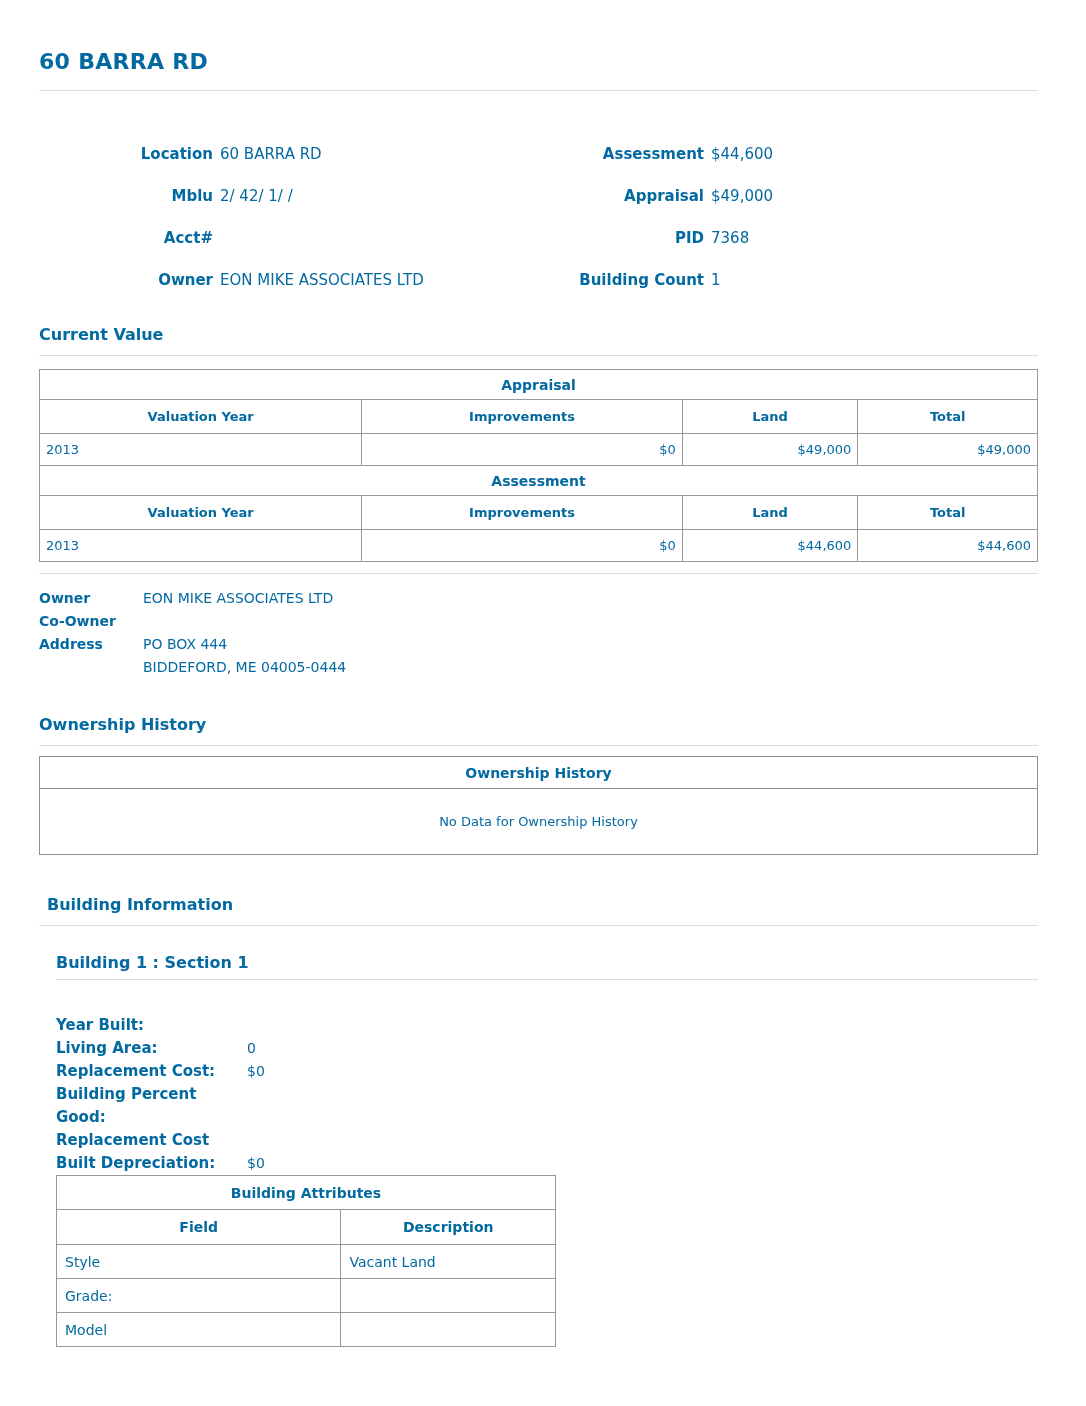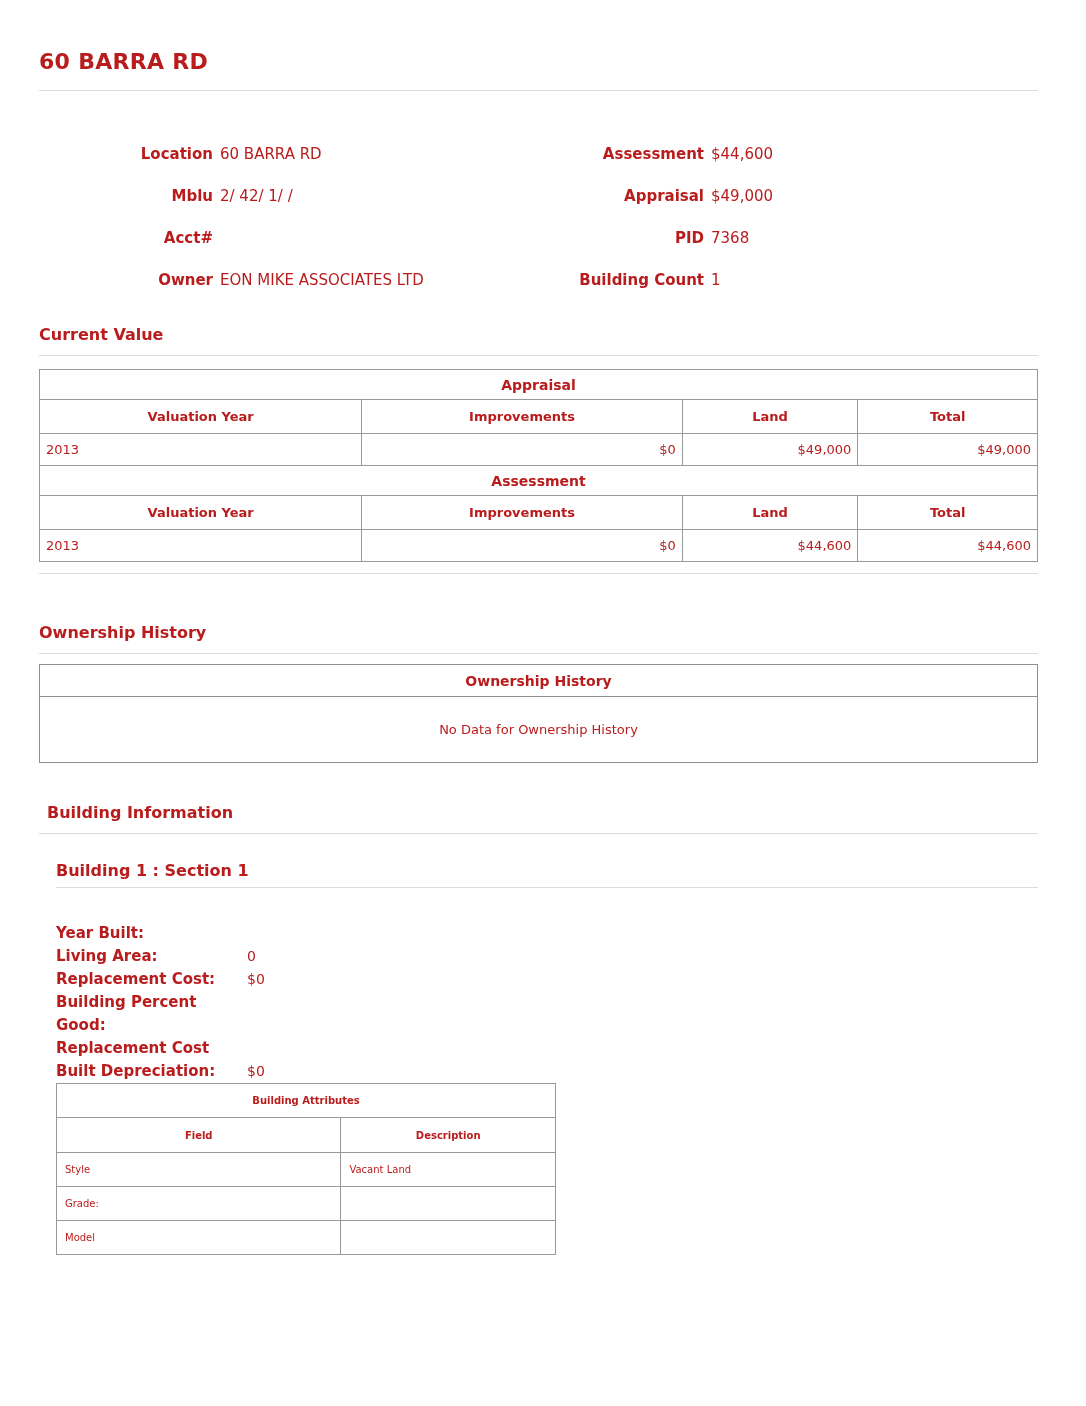--- a/index.html
+++ b/index.html
@@ -1,21 +1,21 @@
 <!DOCTYPE html>
 <html><head>
 <meta charset="utf-8">
 <style>
   * { margin:0; padding:0; box-sizing:border-box; }
   html,body { background:#ffffff; }
   .page {
     position:relative;
     width:1086px; height:1406px;
     background:#ffffff;
-    color:#b91c1c;
+    color:#0369a1;
     font-family:"DejaVu Sans", sans-serif;
     overflow:hidden;
   }
   .content { padding:0 48px 0 39px; }
 
   
   .page-title {
     margin-top:49px;
     font-size:22px; font-weight:bold; line-height:26px;
     letter-spacing:0.3px;
@@ -81,21 +81,21 @@
   .bfields {
     margin:34px 0 0 17px;
     display:grid;
     grid-template-columns:191px auto;
     font-size:15px; line-height:23px;
   }
   .bf-label { font-weight:bold; padding-right:10px; max-width:191px; }
   .bf-value { align-self:end; font-size:14px; }
 
   
-  .ba-table { width:500px; margin-left:17px; font-size:10px; }
+  .ba-table { width:500px; margin-left:17px; font-size:14px; }
   .ba-table td { border:1px solid #999999; padding:0 8px; }
   .ba-caption td { height:34px; text-align:center; font-weight:bold; }
   .ba-head td { height:35px; text-align:center; font-weight:bold; }
   .ba-data td { height:34px; text-align:left; }
 </style>
 </head>
 <body>
 
 <div class="page">
   <div class="content">
@@ -165,20 +165,32 @@
           <td class="ar">$0</td>
           <td class="ar">$44,600</td>
           <td class="ar">$44,600</td>
         </tr>
       </tbody>
     </table>
 
     <div class="rule h-rule"></div>
 
     <div class="oor">
+      <div class="oor-left">
+        <div>
+          <span class="oor-label">Owner</span><span class="oor-value">EON MIKE ASSOCIATES LTD</span>
+        </div>
+        <div>
+          <span class="oor-label">Co-Owner</span><span class="oor-value"></span>
+        </div>
+        <div>
+          <span class="oor-label">Address</span><span class="oor-value">PO BOX 444</span>
+        </div>
+        <div class="addr2">BIDDEFORD, ME 04005-0444</div>
+      </div>
     </div>
 
     <div class="section-heading h-ownhist">Ownership History</div>
     <div class="rule h-rule"></div>
 
     <table class="oh-table">
       <tbody>
         <tr>
           <td class="oh-title">Ownership History</td>
         </tr>

